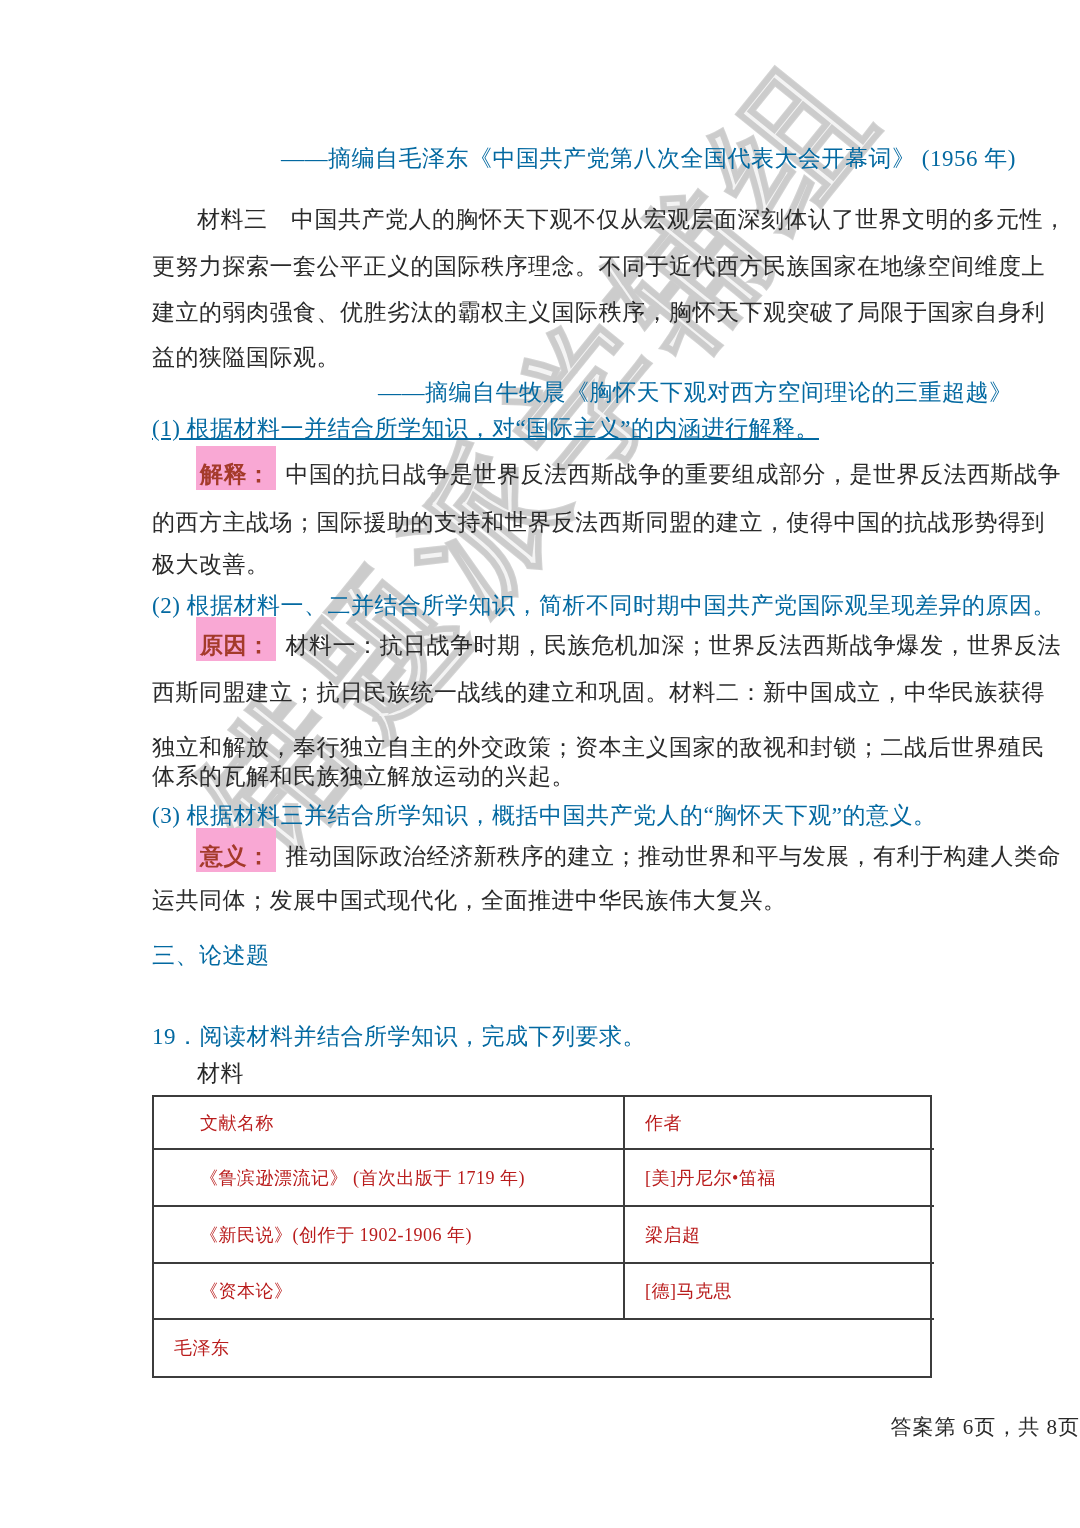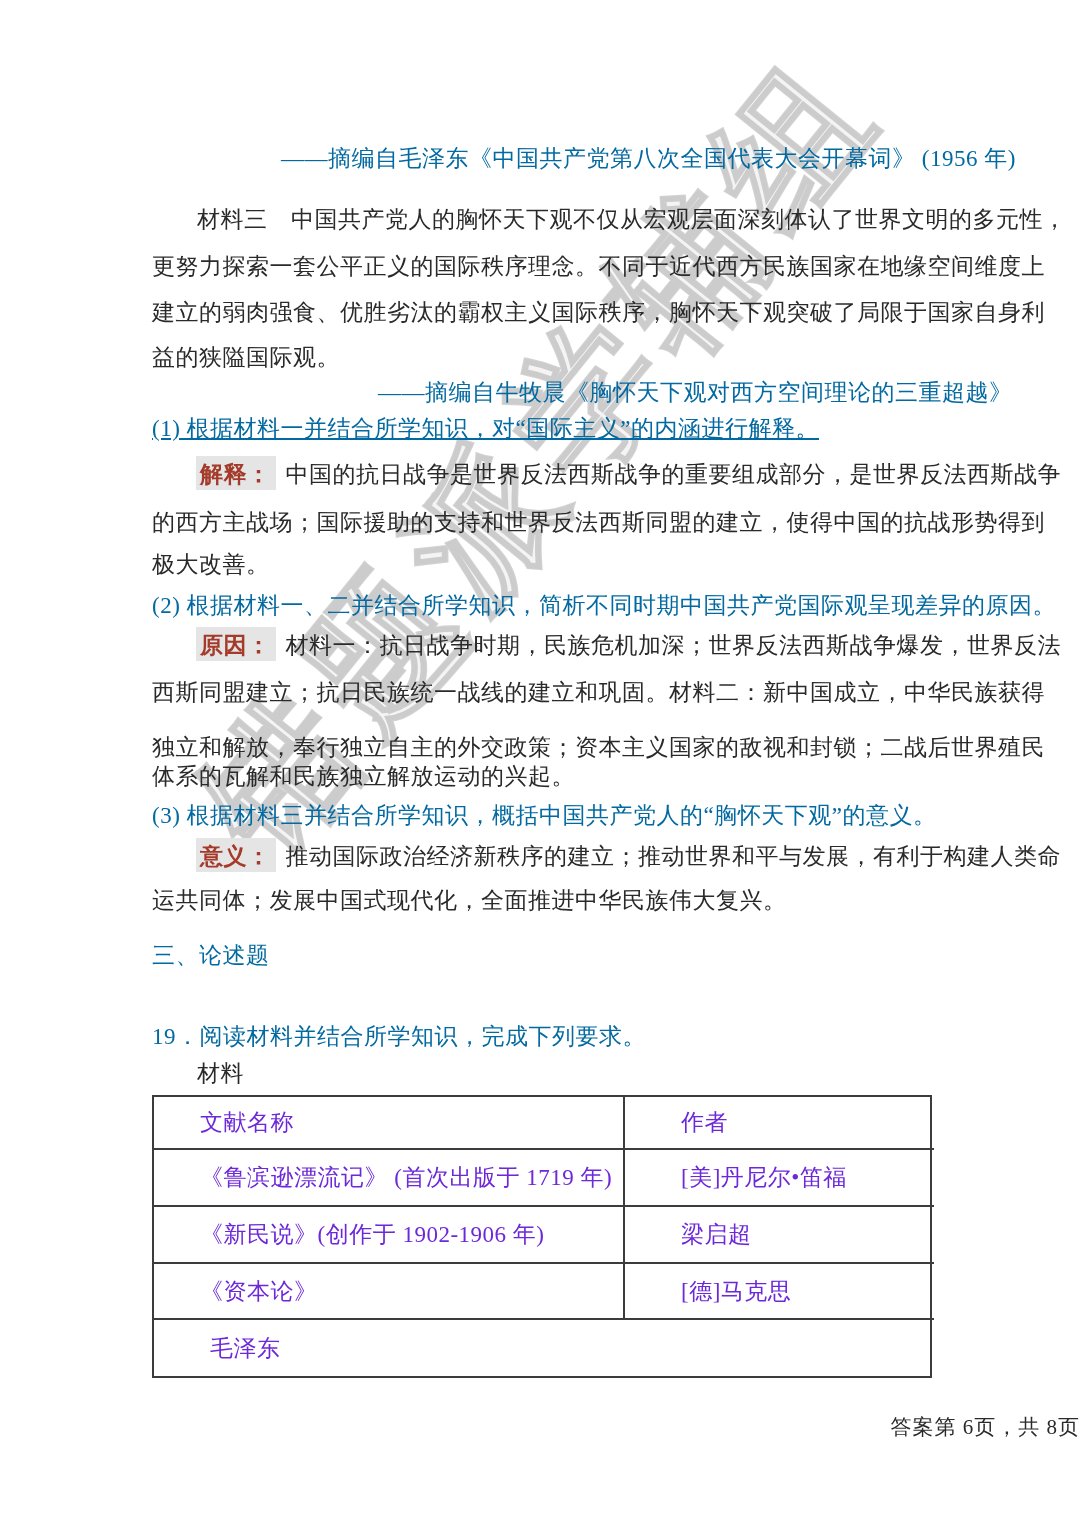--- a/index.html
+++ b/index.html
@@ -15,24 +15,24 @@
   .ln{
     position:absolute;
     font-size:23px;
     line-height:32px;
     white-space:nowrap;
     letter-spacing:0.5px;
     color:#0369a1;
   }
   .kai{color:#2a2a2a;}
   .hl{
-    background:#e5e5e5;
+    background:#f9a8d4;
     color:#a43a2a;
     font-weight:bold;
-    padding:6px 5px 3px 4px;
+    padding:16px 5px 3px 4px;
     margin-right:10px;
   }
   .watermark{
     position:absolute;
     left:235px;top:735px;
     width:980px;
     transform:rotate(-51deg);
     transform-origin:left center;
     font-size:148px;
     letter-spacing:14px;
@@ -48,31 +48,31 @@
     width:780px;
     display:grid;
     grid-template-columns:471px 309px;
     grid-template-rows:53px 57px 57px 56px 56px;
     border:2px solid #3c3c3c;
     box-sizing:border-box;
   }
   .cell{
     display:flex;
     align-items:center;
-    font-size:23px;
+    font-size:18px;
     letter-spacing:0.5px;
-    color:#6d28d9;
+    color:#b91c1c;
     border-right:2px solid #3c3c3c;
     border-bottom:2px solid #3c3c3c;
     padding-left:46px;
     box-sizing:border-box;
     white-space:nowrap;
     overflow:hidden;
   }
-  .cell.c2{border-right:none;padding-left:56px;}
+  .cell.c2{border-right:none;padding-left:20px;}
   .cell.last{border-bottom:none;}
   .footer{
     position:absolute;
     left:0;top:1413px;
     width:100%;
     text-align:right;
     font-size:21px;
     color:#2a2a2a;
     letter-spacing:1px;
   }

